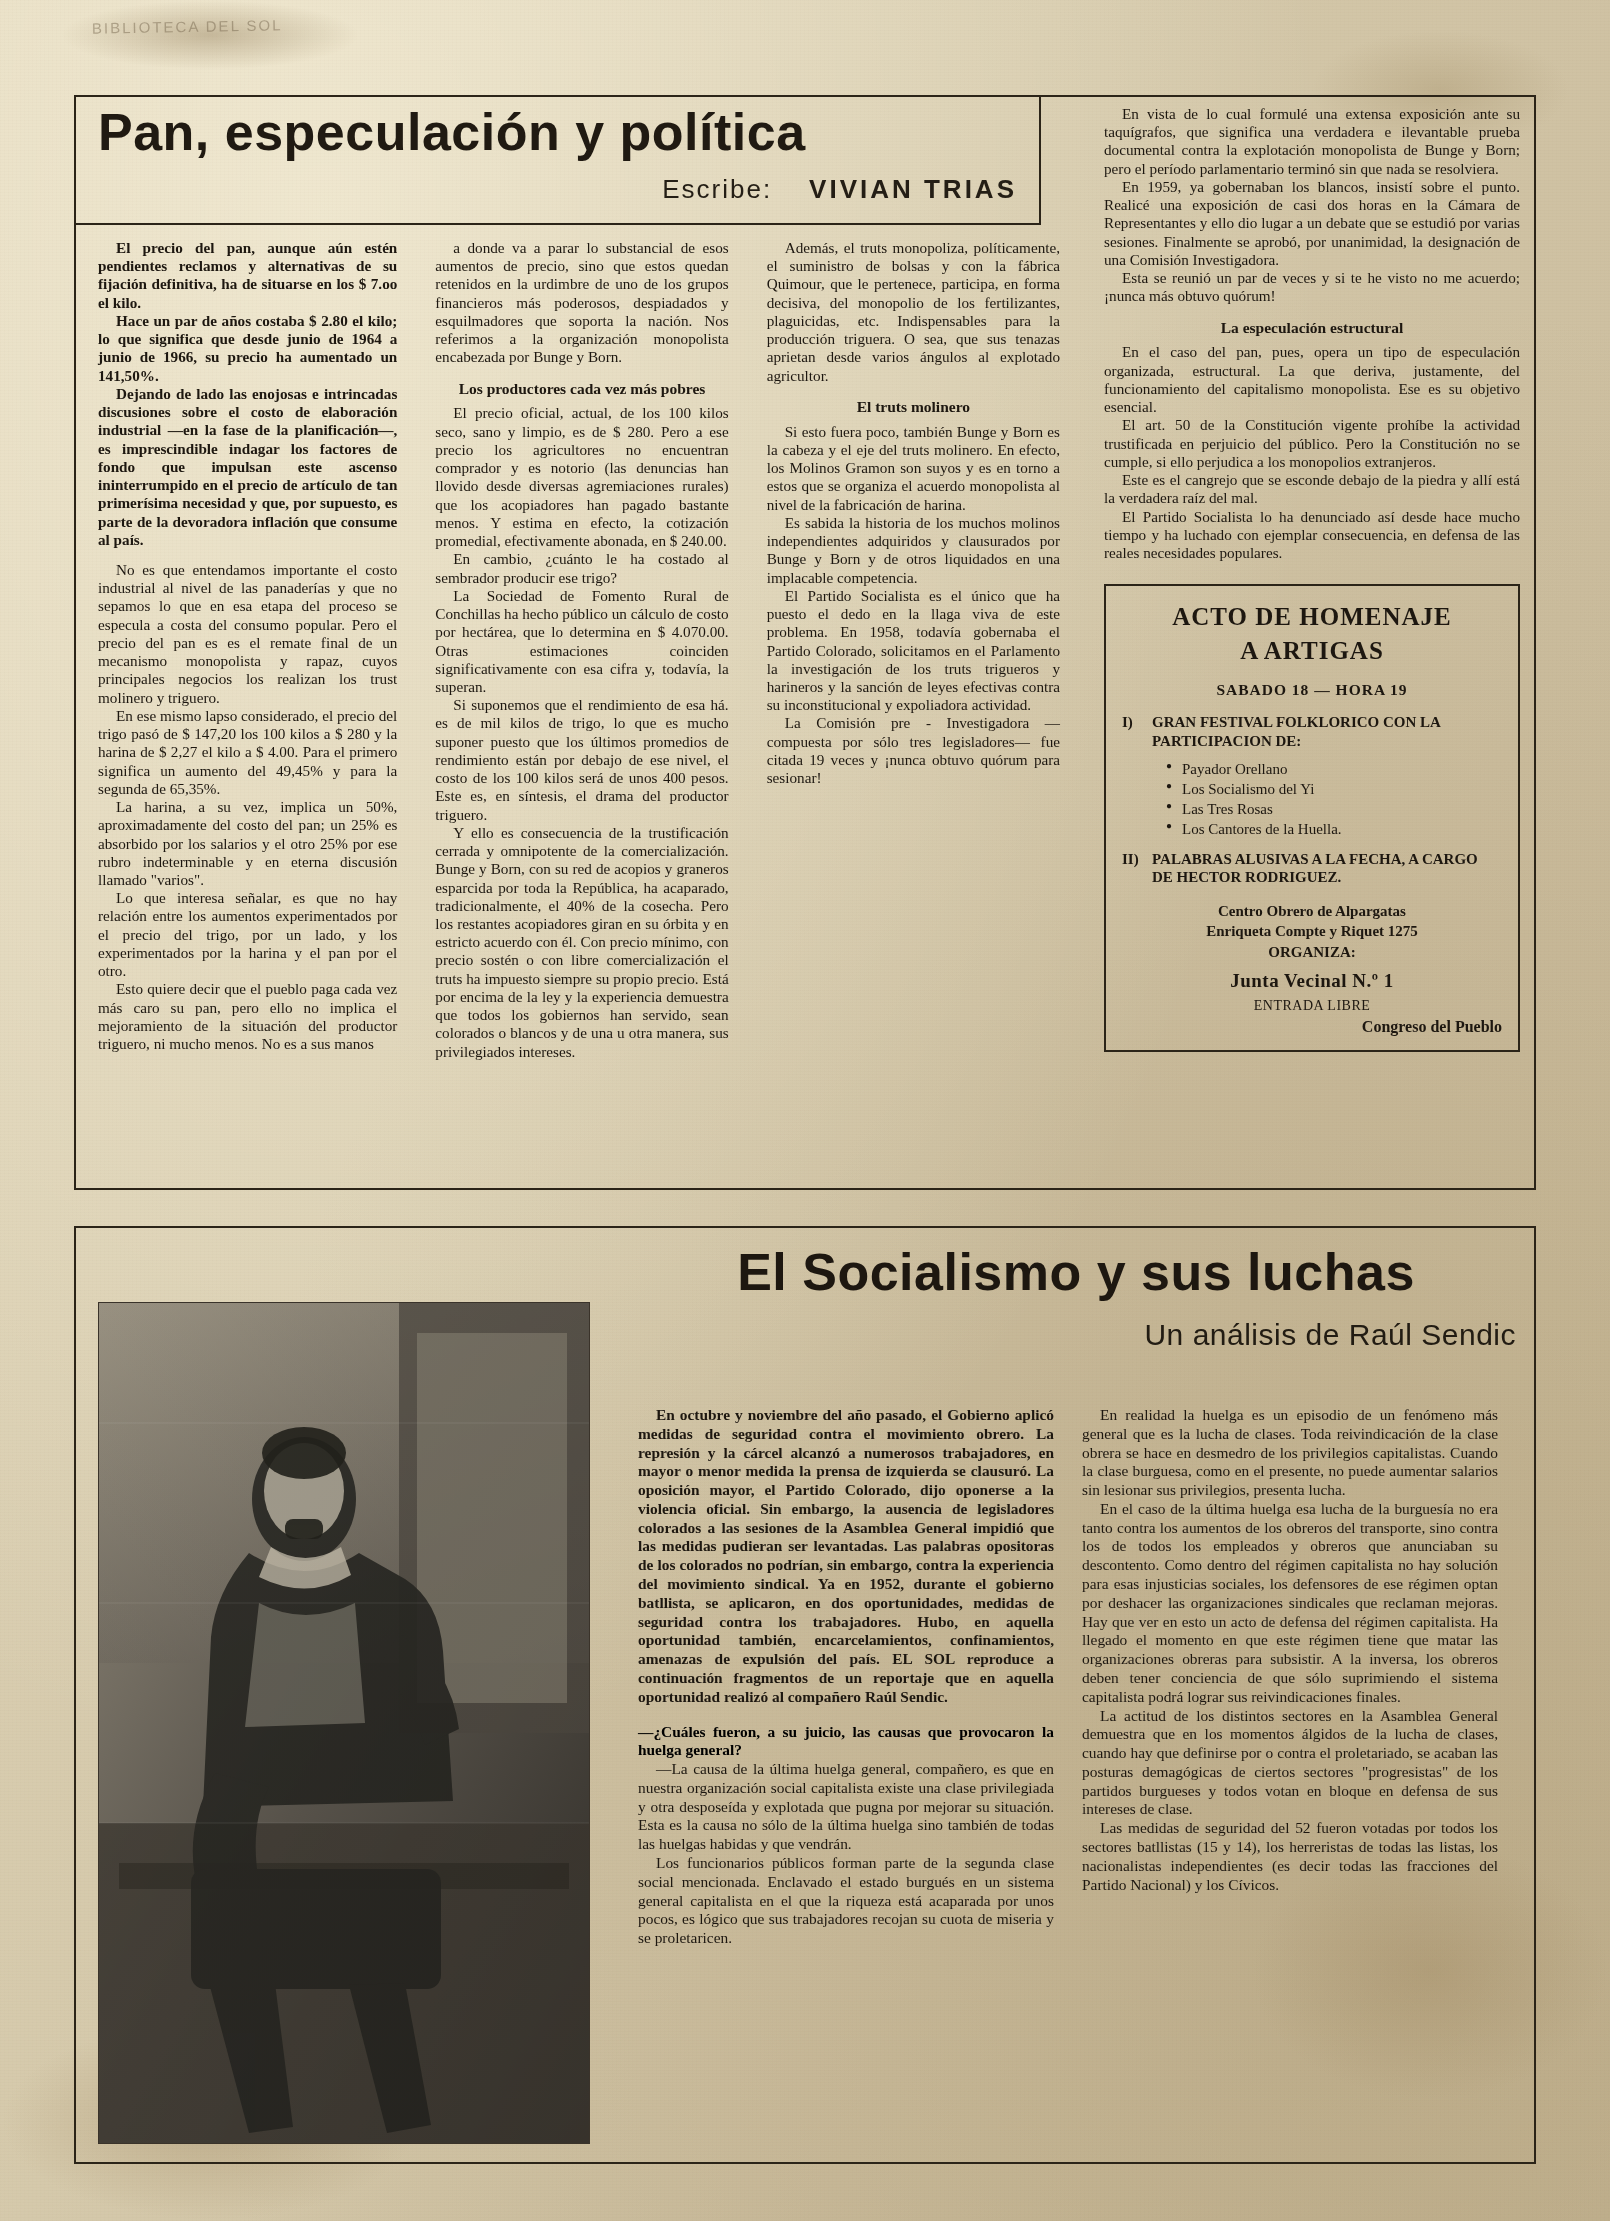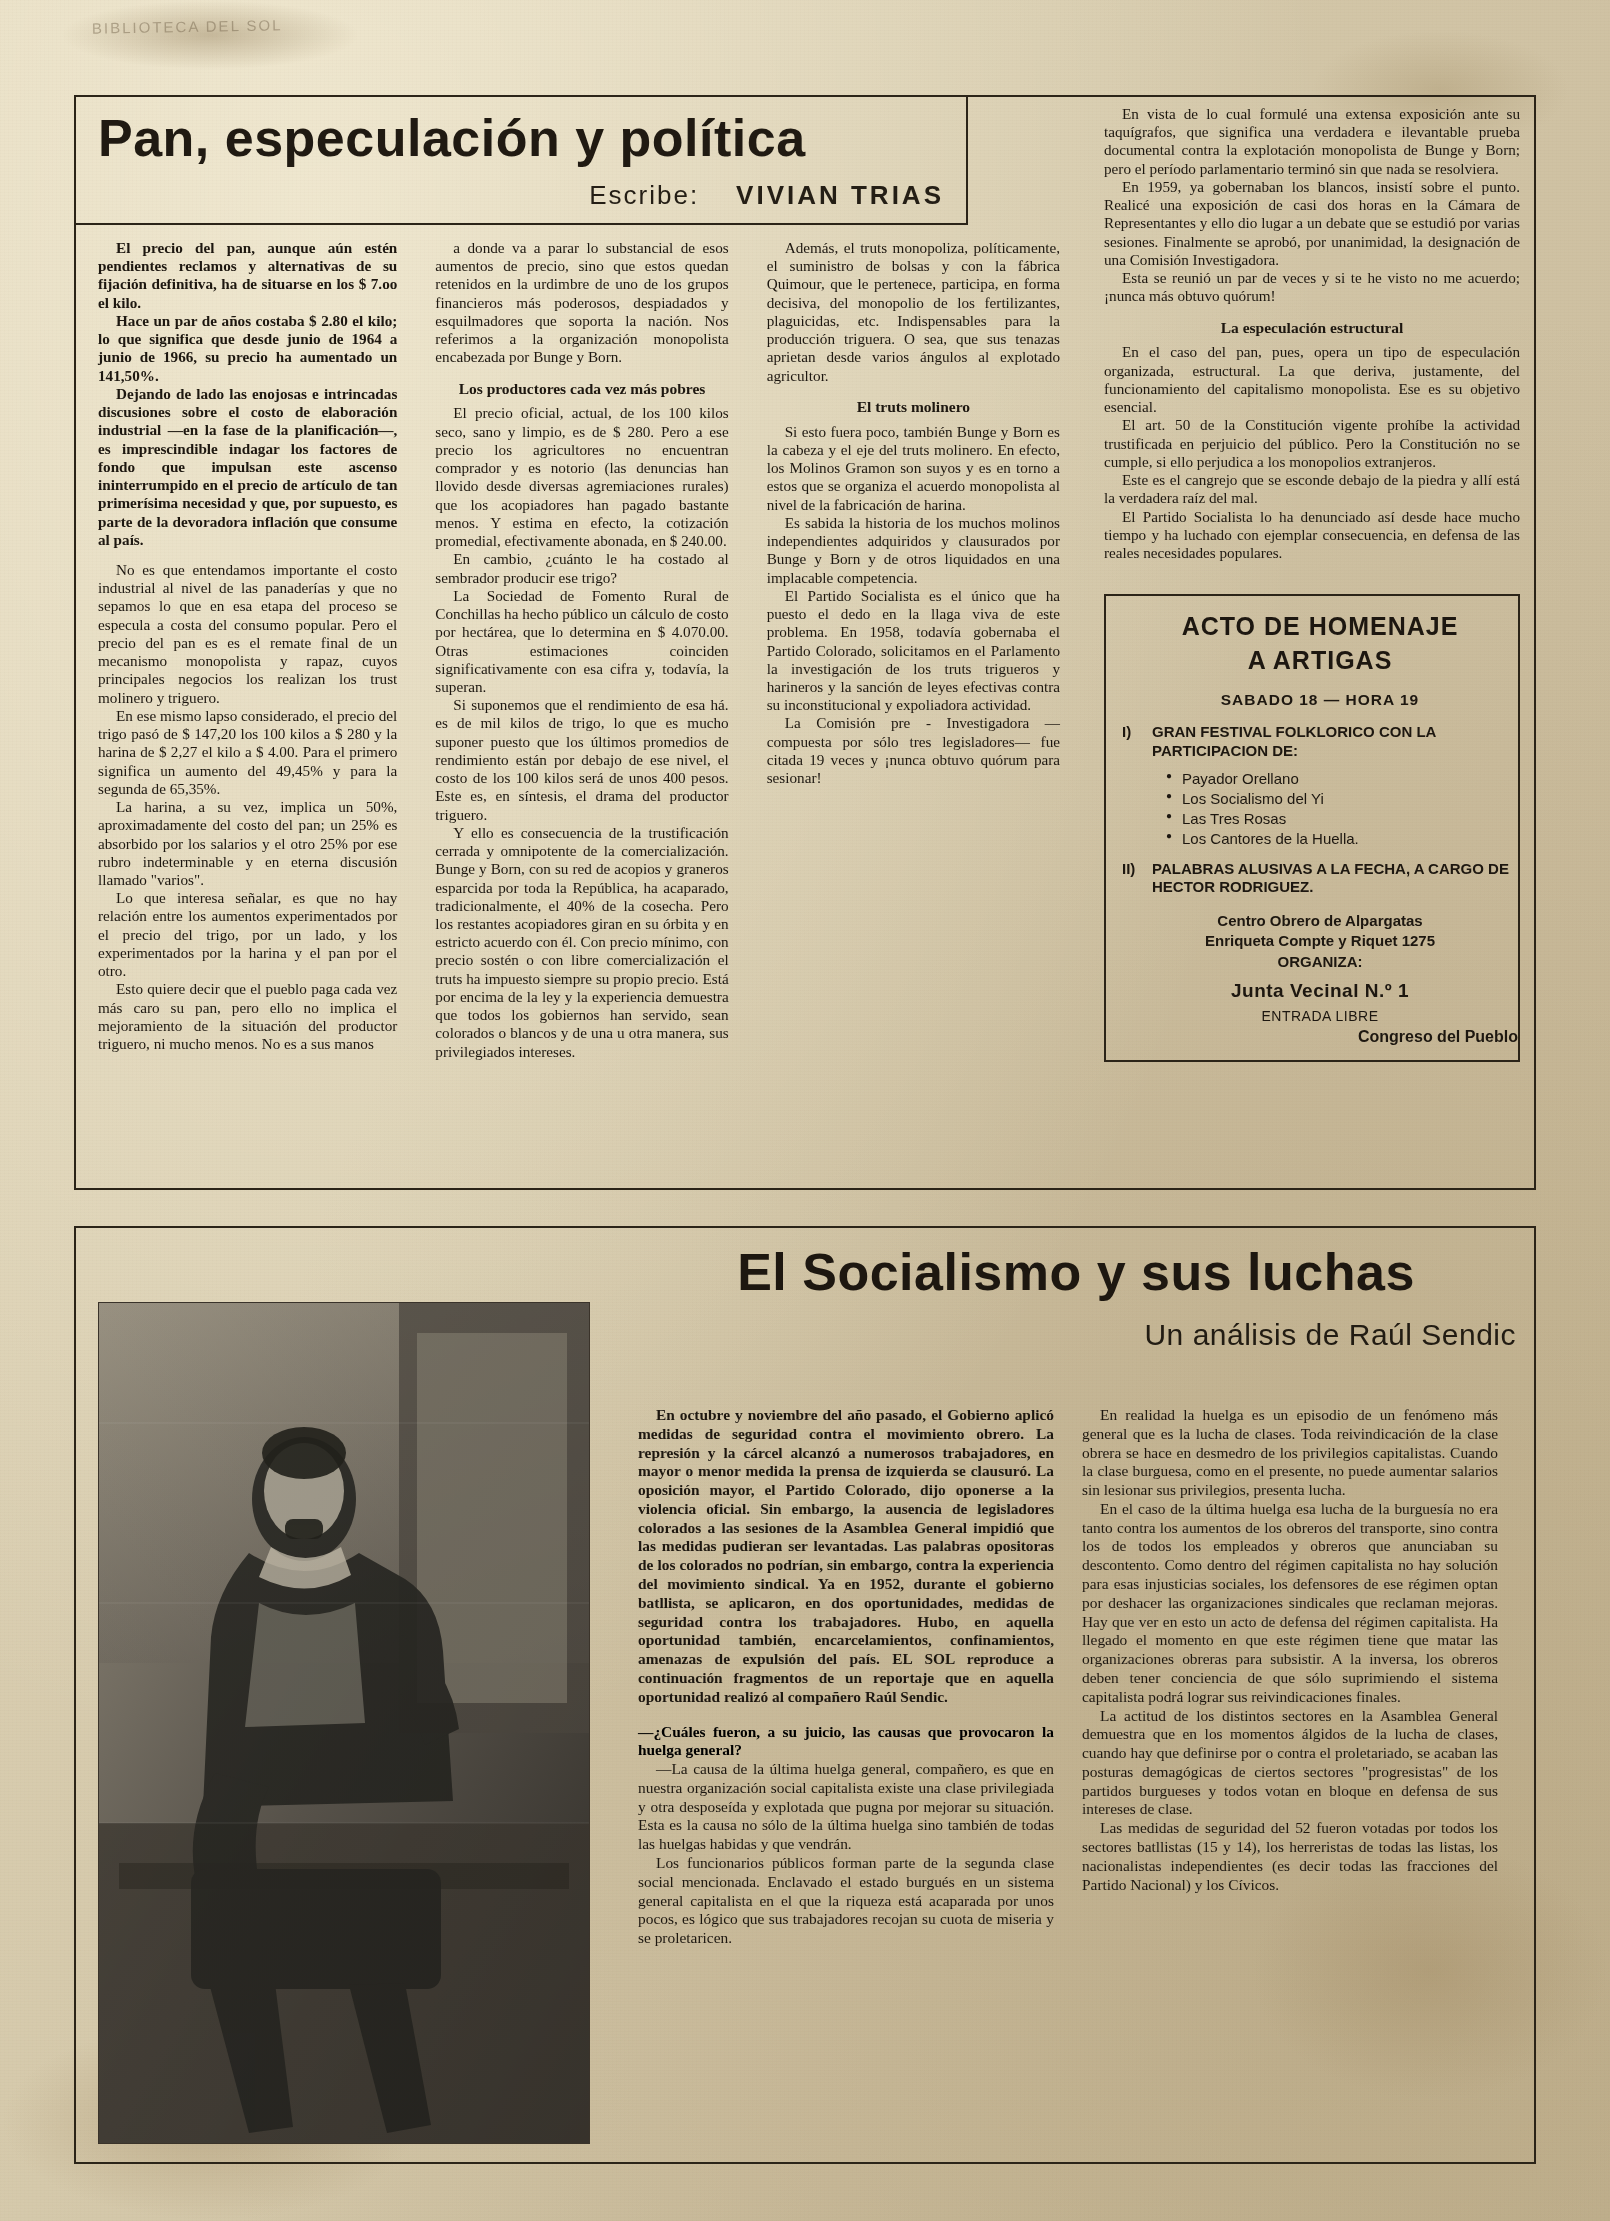--- a/index.html
+++ b/index.html
@@ -63,25 +63,25 @@
     border: 2px solid #2b2418;
     box-sizing: border-box;
     padding: 0;
   }
   .a1-inner { position: relative; width: 100%; height: 100%; }
 
   .headline-box {
     position: absolute;
     left: 0;
     top: 0;
-    width: 892px;
+    width: 965px;
     border-right: 2px solid #2b2418;
     border-bottom: 2px solid #2b2418;
     box-sizing: border-box;
-    padding: 14px 22px 12px 22px;
+    padding: 8px 22px 12px 22px;
     height: 128px;
   }
   .headline {
     font-family: "Liberation Sans", sans-serif;
     font-weight: bold;
     font-size: 52px;
     letter-spacing: .5px;
     color: #201a12;
     margin: 0;
     line-height: 1.05;
@@ -139,25 +139,25 @@
     font-weight: bold;
     font-size: 15.5px;
     margin: 13px 0 7px 0;
     color: #1d1710;
     line-height: 1.15;
   }
   .gap { height: 12px; }
 
   
   .acto {
-    margin-top: 32px;
+    margin-top: 22px;
     border: 2px solid #2b2418;
-    padding: 14px 0 14px 16px;
-    box-sizing: border-box;
-    font-family: Liberation Sans, sans-serif;
+    padding: 14px 16px 14px 16px;
+    box-sizing: border-box;
+    font-family: Liberation Serif, serif;
     color: #1d1710;
   }
   .acto h2 {
     text-align: center;
     font-size: 25px;
     margin: 2px 0 4px 0;
     letter-spacing: 1px;
     font-weight: bold;
     line-height: 1.18;
   }

